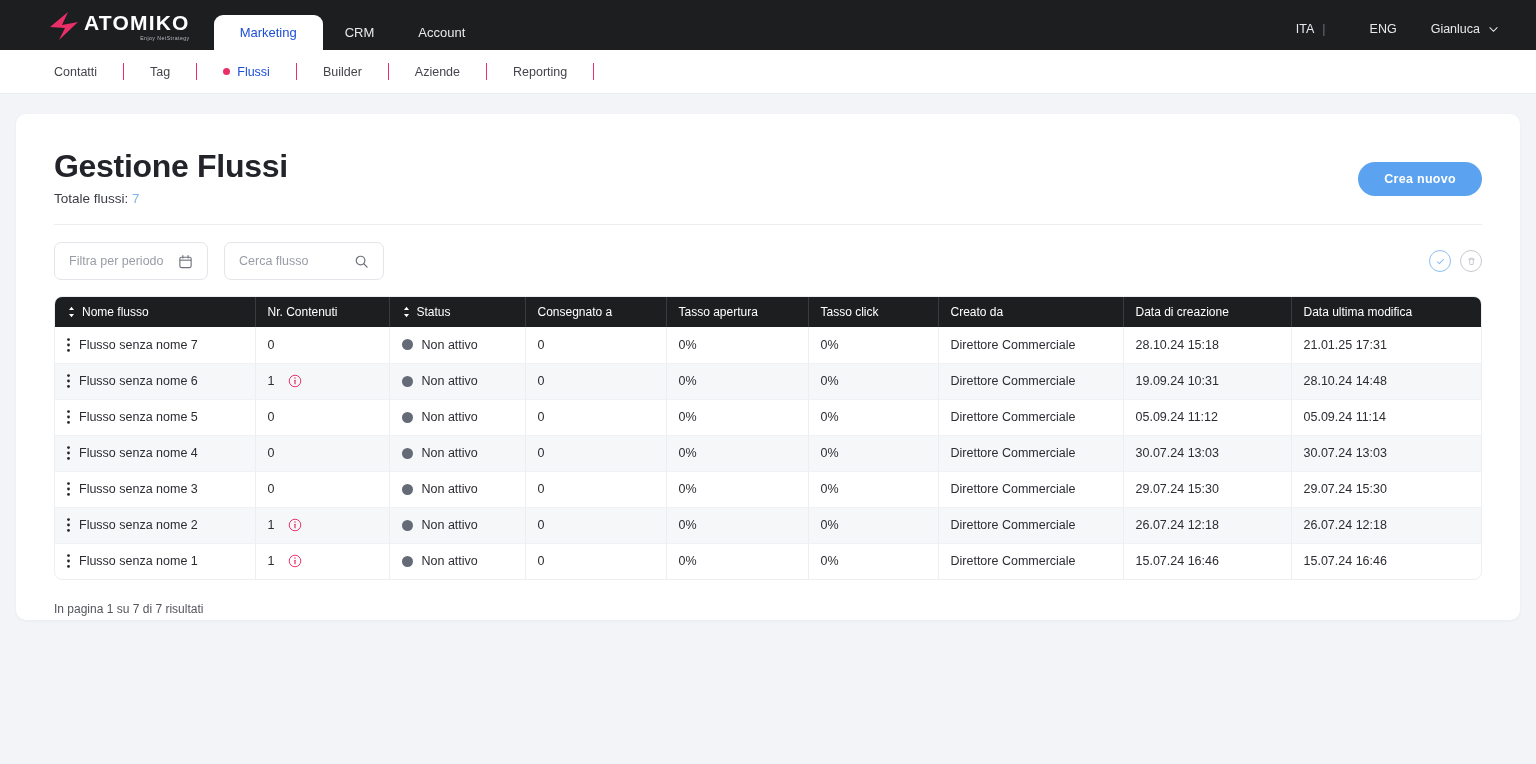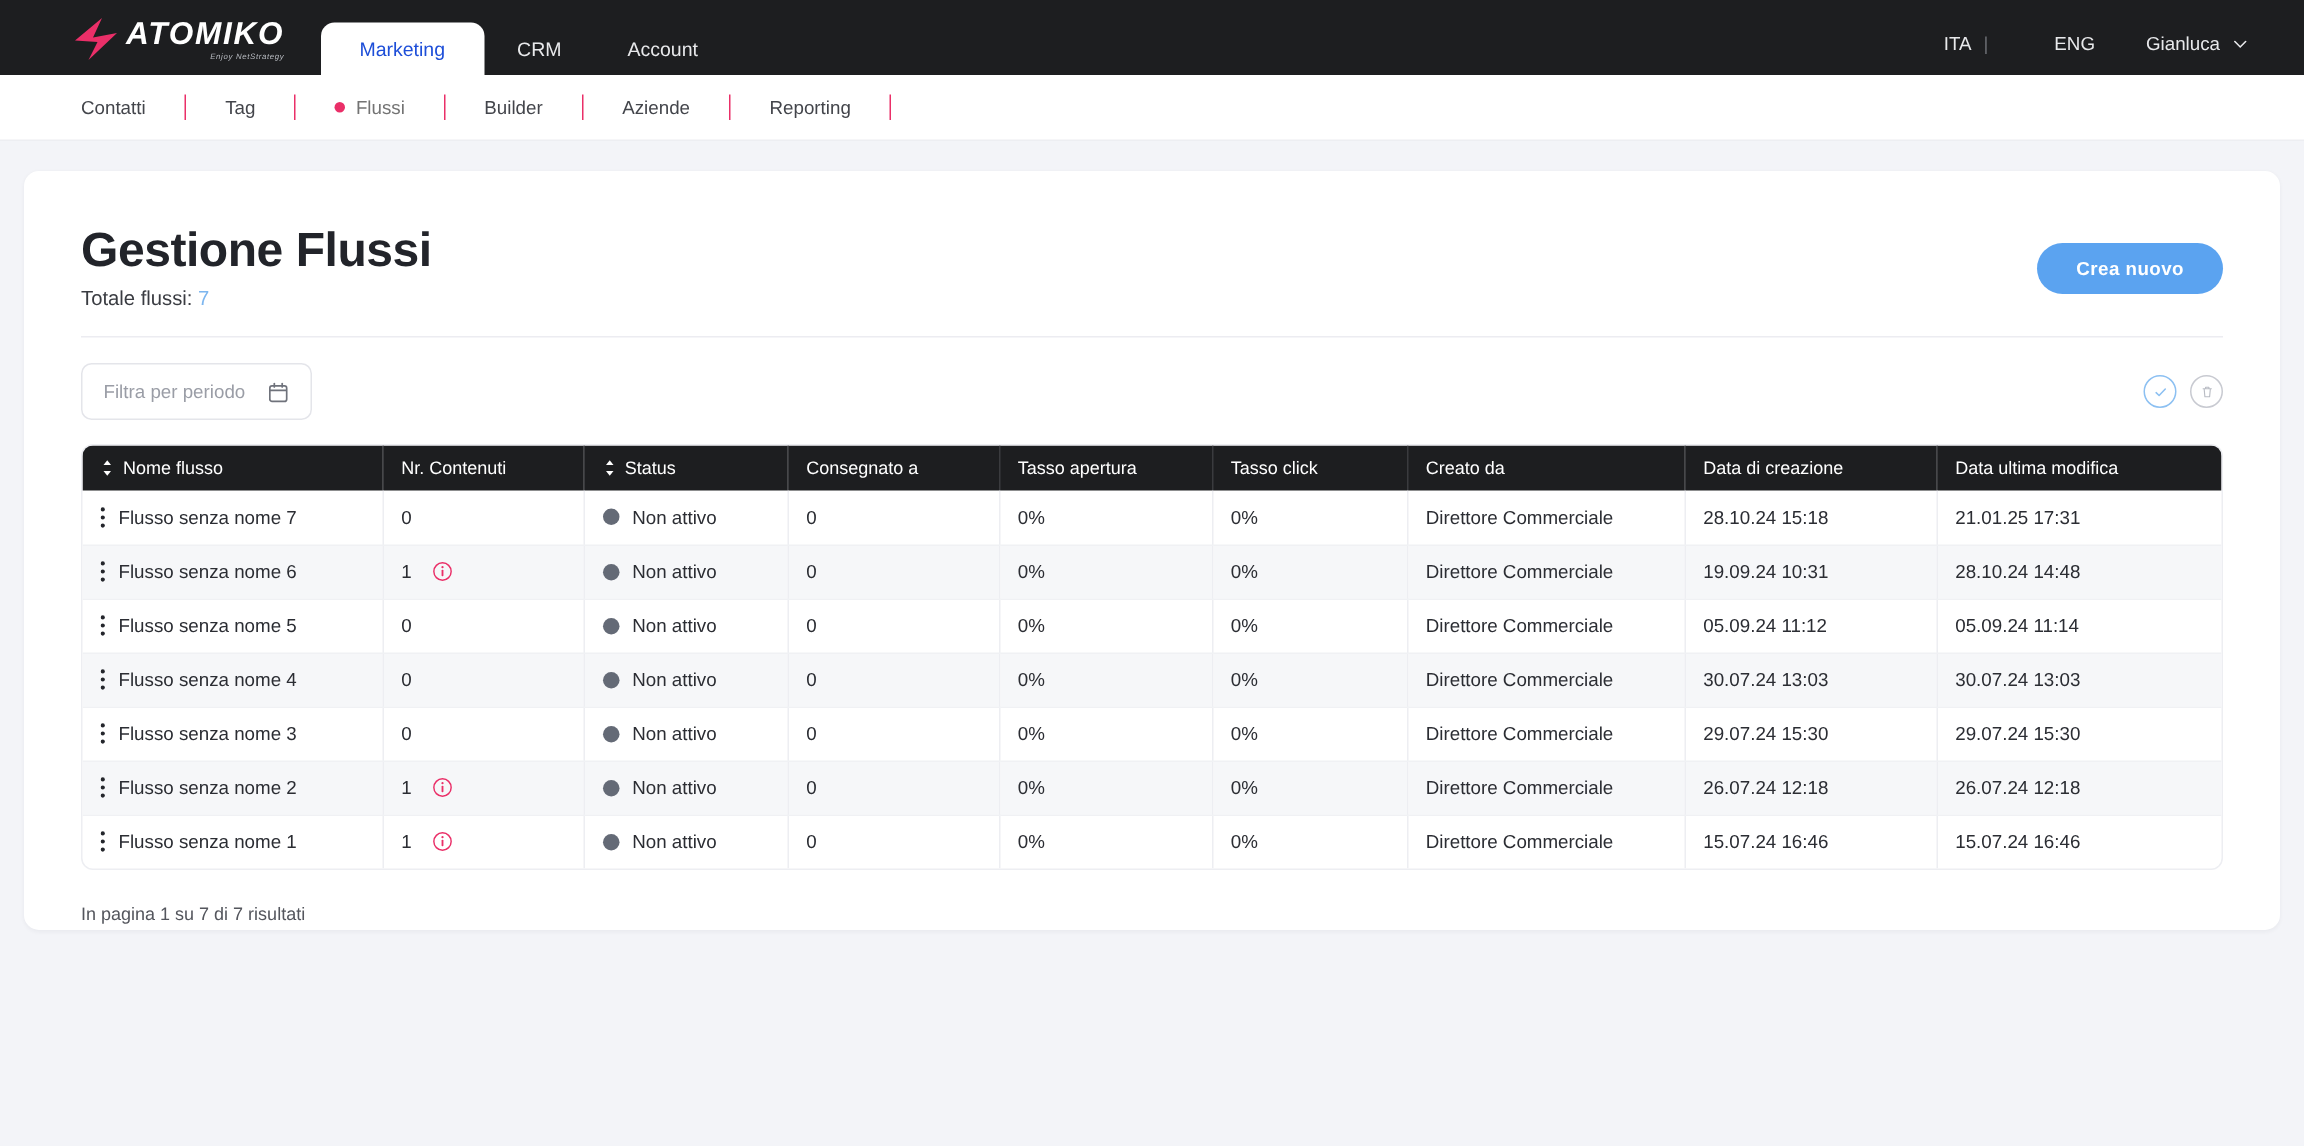--- a/index.html
+++ b/index.html
@@ -9,21 +9,21 @@
     font-family:"Liberation Sans", sans-serif;
     color:#22242a;
     -webkit-font-smoothing:antialiased;
   }
 
   
   .topbar {
     height:50px; background:#1d1e20;
     display:flex; align-items:flex-end; position:relative;
   }
-  .logo-wrap { display:flex; align-items:center; margin-left:48px; margin-bottom:9px; gap:2px;font-style:italic; }
+  .logo-wrap { display:flex; align-items:center; margin-left:48px; margin-bottom:9px; gap:2px; }
   .logo-mark { width:34px; height:30px; flex:0 0 34px; }
   .logo-textblock { display:flex; flex-direction:column; align-items:flex-start; }
   .logo-text {
     color:#ffffff; font-size:21px; font-weight:bold; letter-spacing:1.2px; line-height:1;
   }
   .logo-tag {
     color:#b9bcc2; font-size:5.2px; letter-spacing:.45px; margin-top:2px; align-self:flex-end;
   }
   .nav-tabs { display:flex; align-items:flex-end; margin-left:24px; height:50px; }
   .nav-tab {
@@ -46,21 +46,21 @@
 
   
   .subnav {
     height:44px; background:#ffffff; display:flex; align-items:center;
     padding-left:28px; border-bottom:1px solid #edeef2;
   }
   .subnav-item {
     font-size:12.5px; color:#43454b; padding:0 26px; display:flex; align-items:center;
     gap:7px; cursor:pointer; white-space:nowrap;
   }
-  .subnav-item.active { color:#737373; }
+  .subnav-item.active { color:#1d4ed8; }
   .dot-pink { width:7px; height:7px; border-radius:50%; background:#ea2f68; display:inline-block; }
   .subnav-sep { width:1px; height:17px; background:#ea2f68; flex:0 0 1px; }
 
   
   .card {
     margin:20px 16px 0 16px; background:#ffffff; border-radius:10px;
     padding:34px 38px 30px 38px; box-shadow:0 1px 3px rgba(30,35,60,.05);
     height:506px;
   }
   .page-title { font-size:32px; font-weight:bold; letter-spacing:-.3px; color:#22242a; }
@@ -209,20 +209,27 @@
     <div class="field f-periodo">
       <span class="lbl">Filtra per periodo</span>
       <svg class="ico" viewBox="0 0 16 16">
         <rect x="2" y="3.5" width="12" height="11" rx="1.6" fill="none" stroke="#6f727b" stroke-width="1.2"></rect>
         <line x1="2" y1="6.6" x2="14" y2="6.6" stroke="#6f727b" stroke-width="1.2"></line>
         <line x1="5.2" y1="1.8" x2="5.2" y2="4.2" stroke="#6f727b" stroke-width="1.2" stroke-linecap="round"></line>
         <line x1="10.8" y1="1.8" x2="10.8" y2="4.2" stroke="#6f727b" stroke-width="1.2" stroke-linecap="round"></line>
       </svg>
     </div>
 
+    <div class="field f-cerca">
+      <span class="lbl">Cerca flusso</span>
+      <svg class="ico" viewBox="0 0 16 16">
+        <circle cx="7" cy="7" r="4.6" fill="none" stroke="#6f727b" stroke-width="1.3"></circle>
+        <line x1="10.4" y1="10.4" x2="14" y2="14" stroke="#6f727b" stroke-width="1.3" stroke-linecap="round"></line>
+      </svg>
+    </div>
 
     <div class="actions">
       <span class="circ-btn circ-check">
         <svg viewBox="0 0 16 16" width="11" height="11">
           <path d="M3.5 8.4 L6.4 11.2 L12.4 4.8" fill="none" stroke="#8cc0f2" stroke-width="1.5" stroke-linecap="round" stroke-linejoin="round"></path>
         </svg>
       </span>
       <span class="circ-btn circ-trash">
         <svg viewBox="0 0 16 16" width="11" height="11">
           <path d="M4 4.6 H12 M6.4 4.6 V3.2 H9.6 V4.6 M5 4.6 L5.7 12.4 H10.3 L11 4.6" fill="none" stroke="#b9bcc4" stroke-width="1.1" stroke-linecap="round" stroke-linejoin="round"></path>

